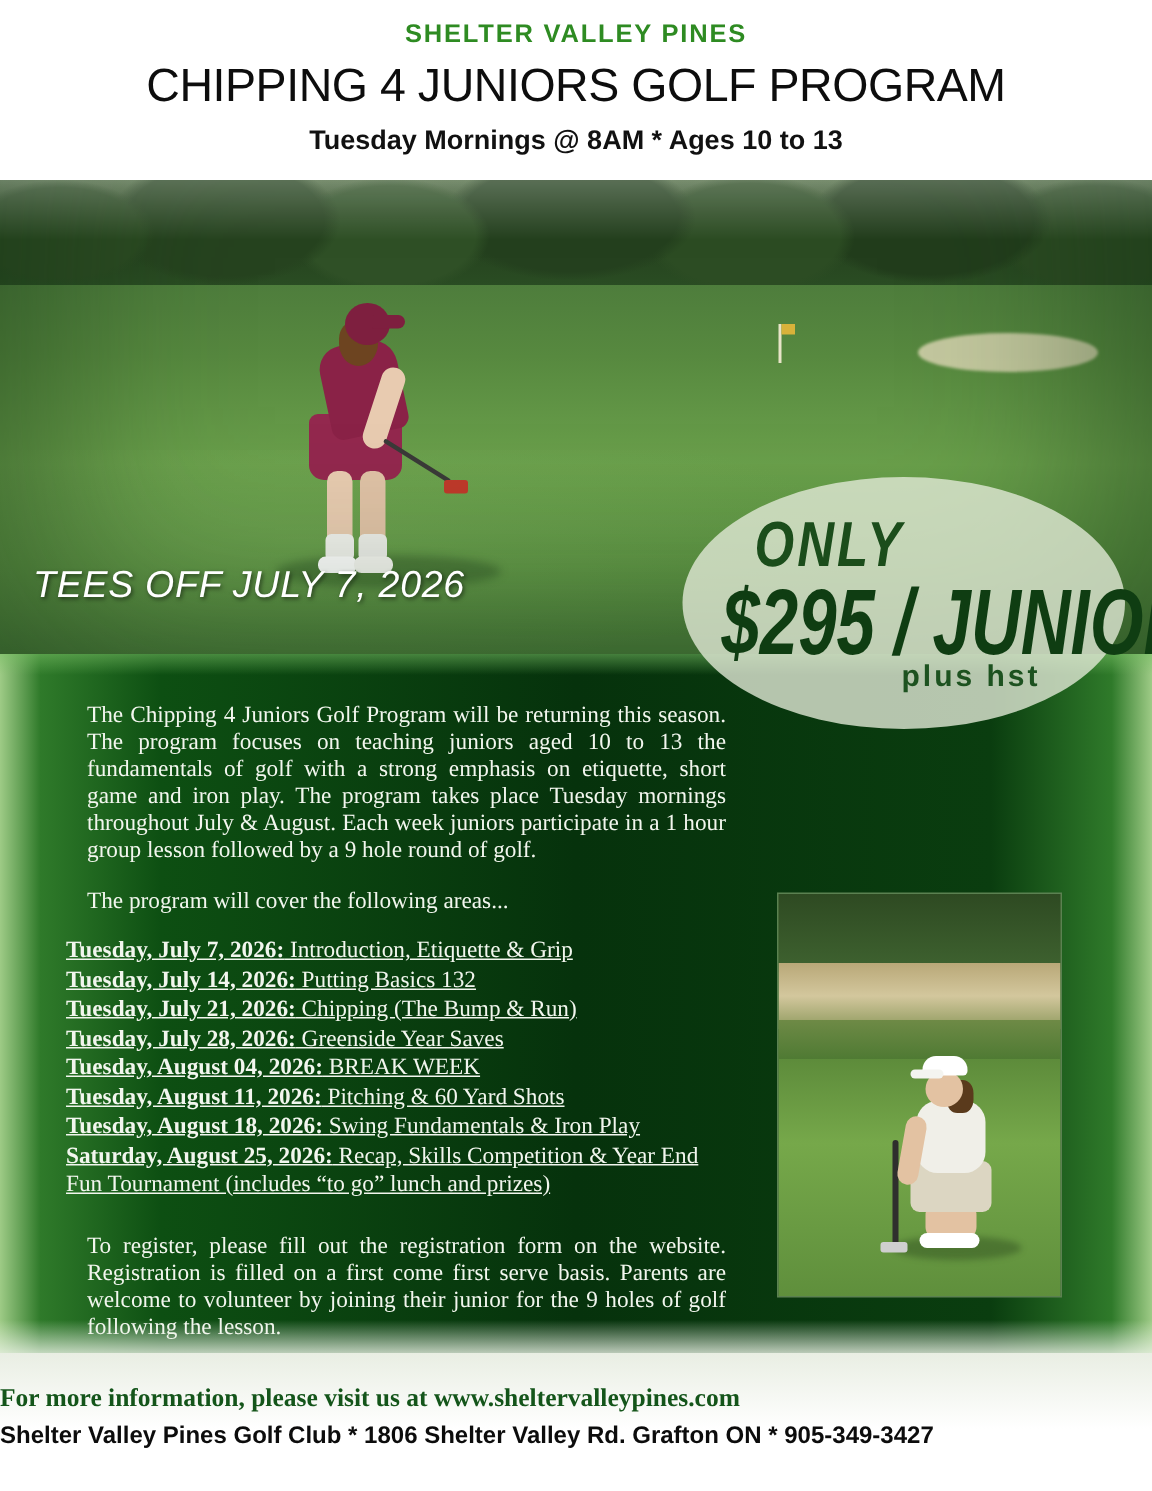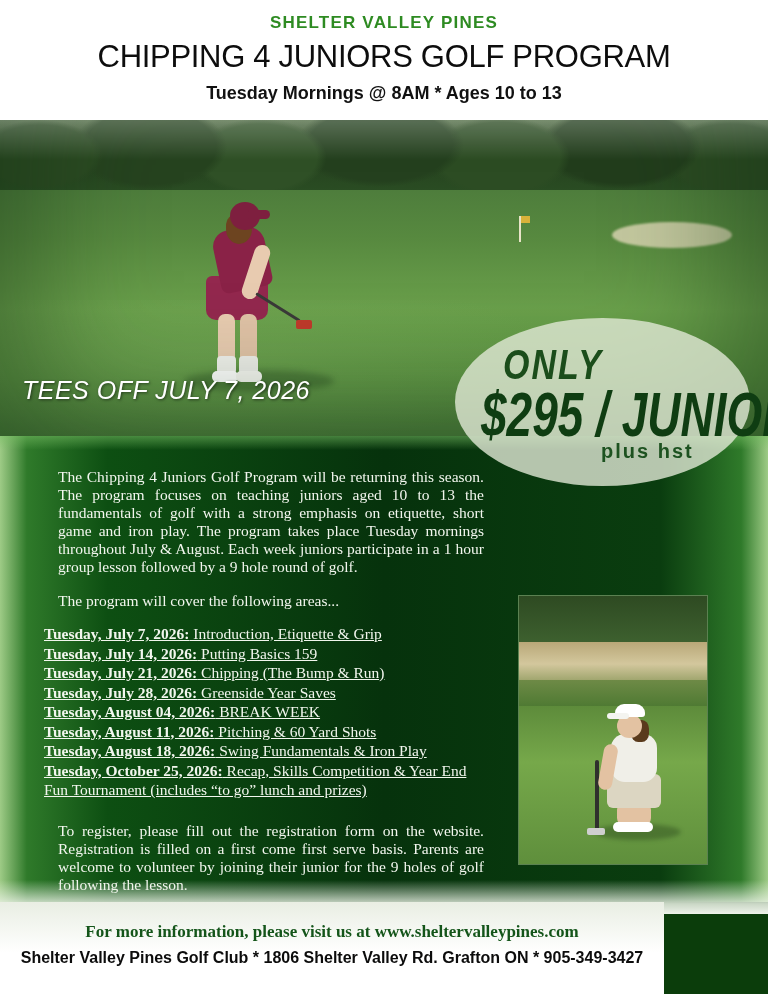--- a/index.html
+++ b/index.html
@@ -284,23 +284,22 @@
   .g2-leg { position:absolute; left: 26px; top: 98px; width: 34px; height: 24px; border-radius: 8px; background:#e3c2a2; }
   .g2-shoe{ position:absolute; left: 22px; top: 118px; width: 40px; height: 10px; border-radius: 5px; background:#ffffff; }
   .g2-club{ position:absolute; left: 4px; top: 56px; width: 4px; height: 72px; background:#2f2f2d; border-radius: 2px; }
   .g2-clubhead{ position:absolute; left: -4px; top: 124px; width: 18px; height: 7px; background:#cfcfcf; border-radius: 2px; }
   .g2-shadow{ position:absolute; left: 4px; top: 120px; width: 86px; height: 16px; border-radius:50%; background: rgba(30,55,20,0.35); filter: blur(2px); }
 
   
   .footer {
     position: absolute;
     left: 0; top: 902px;
-    width: 664px; height: 92px;
+    width: 768px; height: 92px;
     background: linear-gradient(to bottom, #e9eee3 0%, #ffffff 55%, #ffffff 100%);
-    text-align: center;
     z-index: 6;
   }
   .footer-1 {
     font-family: "Liberation Serif", serif;
     font-weight: bold;
     font-size: 17px;
     color: #14551a;
     padding-top: 20px;
   }
   .footer-2 {
@@ -366,27 +365,27 @@
   <div class="tees-off">TEES OFF JULY 7, 2026</div>
 
   <div class="body-panel"></div>
   <div class="body-panel-top"></div>
 
   <div class="left-col">
     <p class="para para-lead">The Chipping 4 Juniors Golf Program will be returning this season. The program focuses on teaching juniors aged 10 to 13 the fundamentals of golf with a strong emphasis on etiquette, short game and iron play. The program takes place Tuesday mornings throughout July &amp; August. Each week juniors participate in a 1 hour group lesson followed by a 9 hole round of golf.</p>
     <p class="para">The program will cover the following areas...</p>
     <ul class="sched">
       <li><b>Tuesday, July 7, 2026:</b><span> Introduction, Etiquette &amp; Grip</span></li>
-      <li><b>Tuesday, July 14, 2026:</b><span> Putting Basics 159</span></li>
+      <li><b>Tuesday, July 14, 2026:</b><span> Putting Basics 132</span></li>
       <li><b>Tuesday, July 21, 2026:</b><span>  Chipping (The Bump &amp; Run)</span></li>
       <li><b>Tuesday, July 28, 2026:</b><span> Greenside Year Saves</span></li>
       <li><b>Tuesday, August 04, 2026:</b><span>  BREAK WEEK</span></li>
       <li><b>Tuesday, August 11, 2026:</b><span> Pitching &amp; 60 Yard Shots</span></li>
       <li><b>Tuesday, August 18, 2026:</b><span> Swing Fundamentals &amp; Iron Play</span></li>
-      <li><b>Tuesday, October 25, 2026:</b><span>  Recap, Skills Competition &amp; Year End Fun Tournament (includes “to go” lunch and prizes)</span></li>
+      <li><b>Saturday, August 25, 2026:</b><span>  Recap, Skills Competition &amp; Year End Fun Tournament (includes “to go” lunch and prizes)</span></li>
     </ul>
     <p class="para" style="margin-top:22px;">To register, please fill out the registration form on the website. Registration is filled on a first come first serve basis. Parents are welcome to volunteer by joining their junior for the 9 holes of golf following the lesson.</p>
   </div>
 
 
   <div class="photo2">
     <div class="p2-green"></div>
     <div class="p2-rough"></div>
     <div class="p2-sand"></div>
     <div class="p2-bank"></div>

